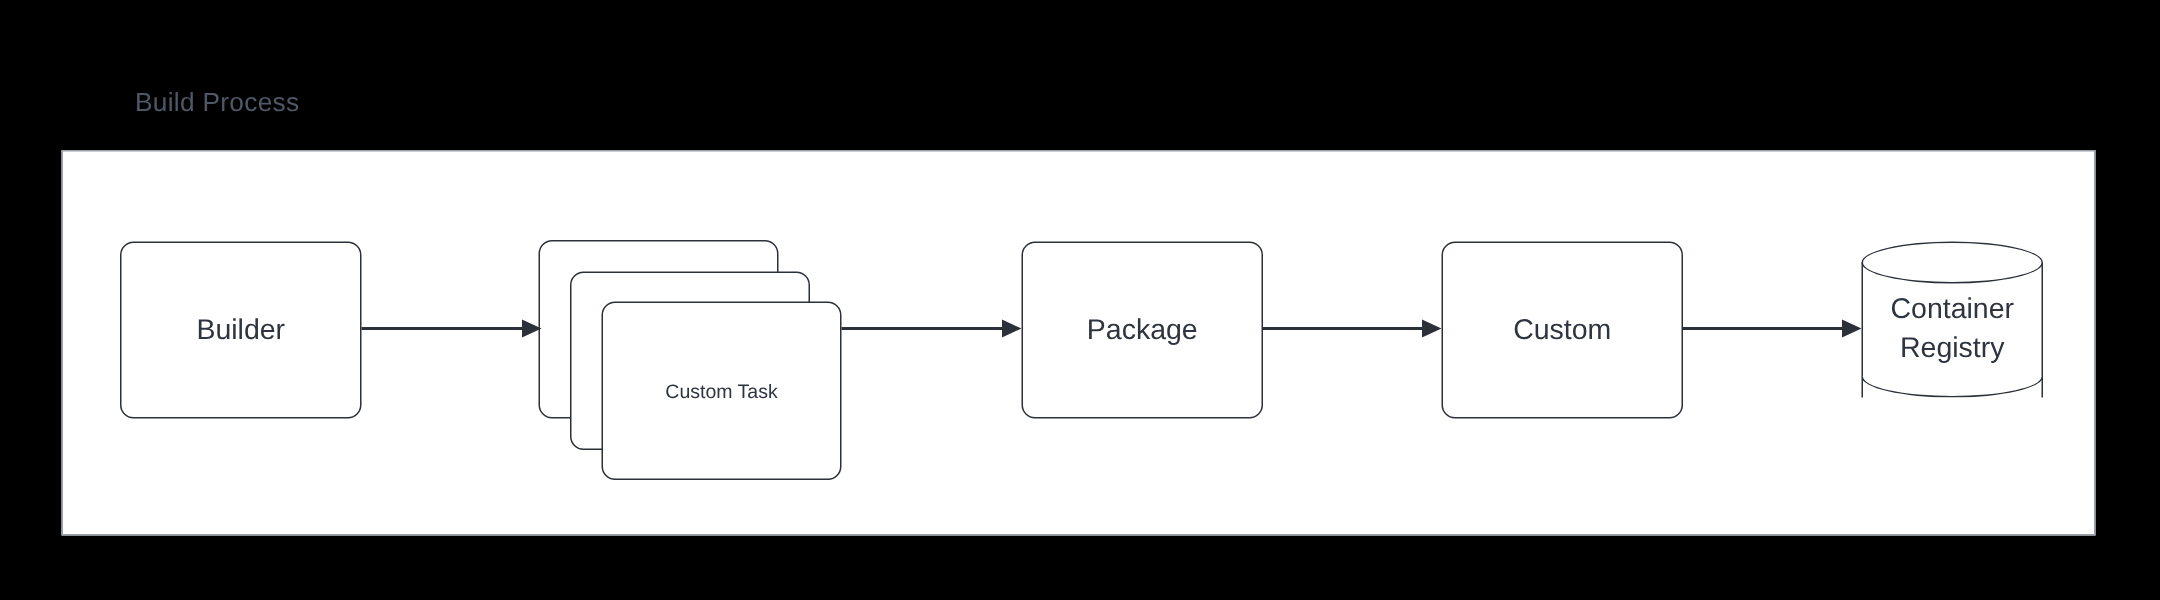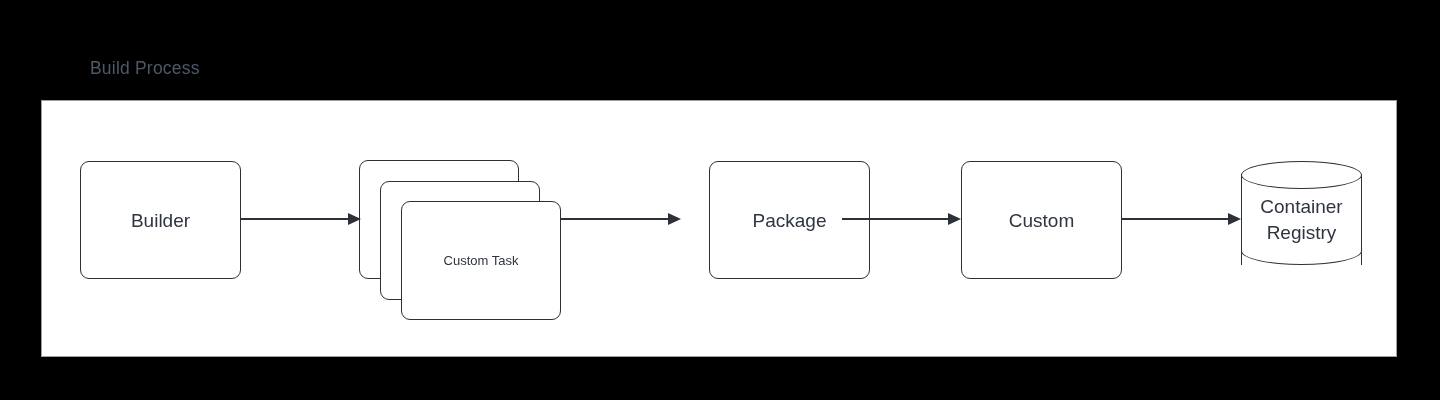--- a/index.html
+++ b/index.html
@@ -59,21 +59,21 @@
   }
   .node .label {
     font-size: 19px;
     color: #2e3440;
     line-height: 25px;
     white-space: pre-line;
   }
 
   
   .node-builder  { left: 79px;  top: 160px; width: 161px; height: 118px; }
-  .node-package  { left: 680px; top: 160px; width: 161px; height: 118px; margin-left: 28px; }
+  .node-package  { left: 680px; top: 160px; width: 161px; height: 118px; }
   .node-publish  { left: 960px; top: 160px; width: 161px; height: 118px; }
   .card {
     position: absolute;
     background: #ffffff;
     border: 1.4px solid #2b3039;
     border-radius: 9px;
     box-sizing: border-box;
     width: 160px;
     height: 119px;
     display: flex;

